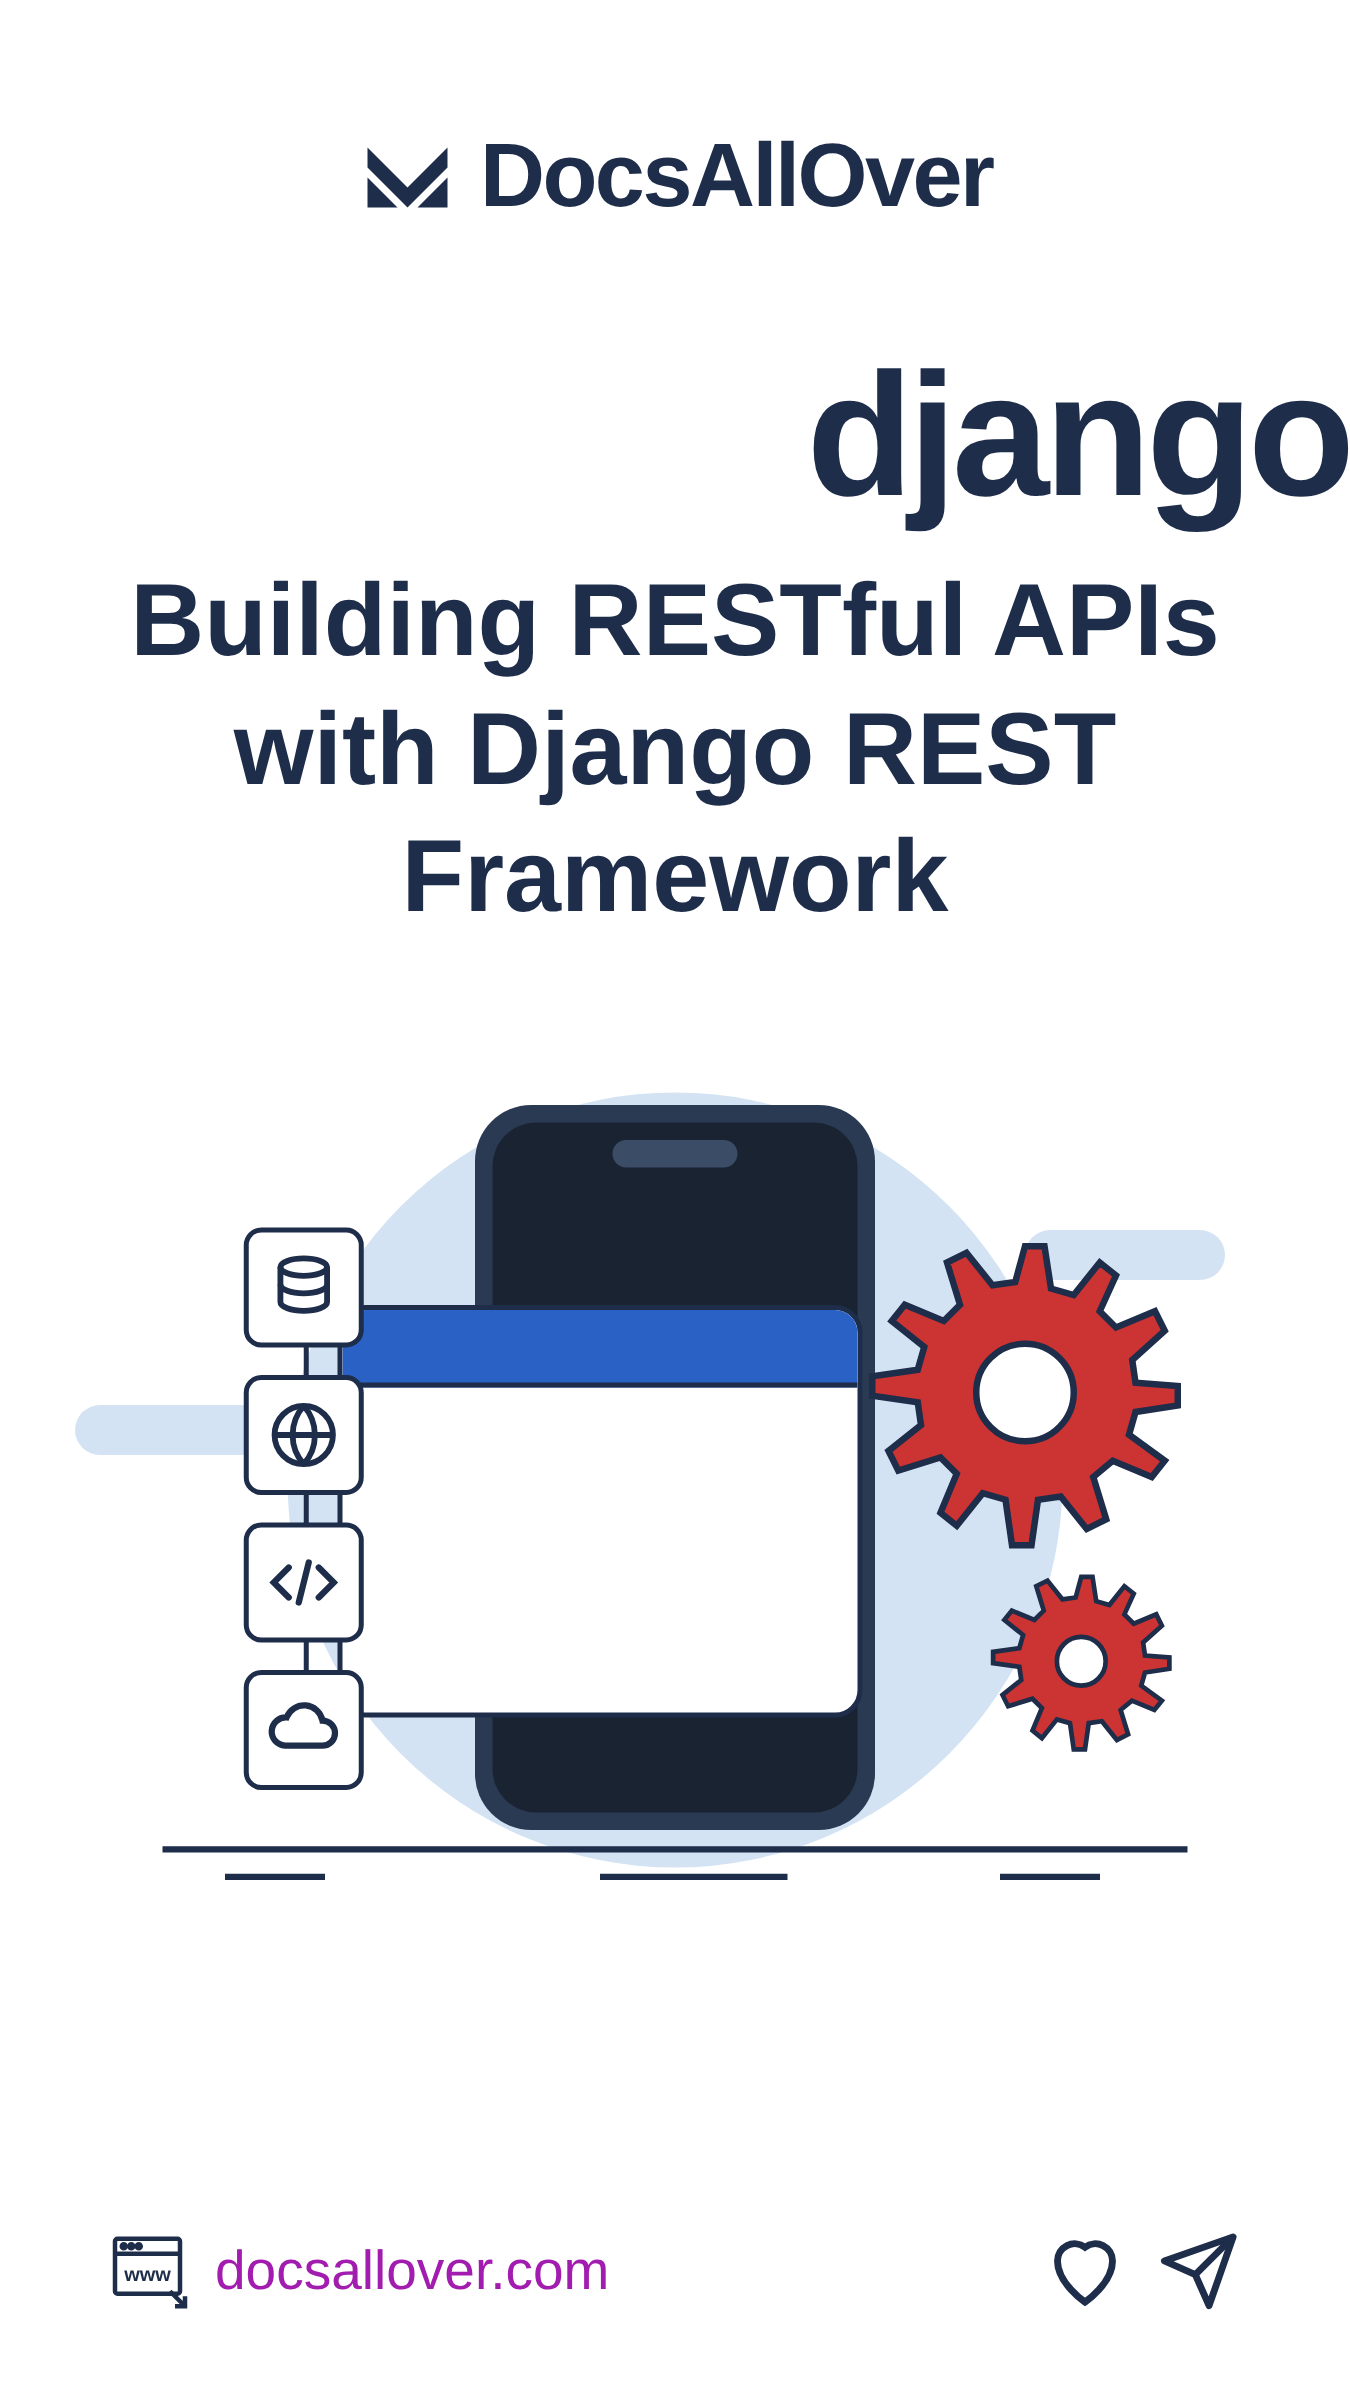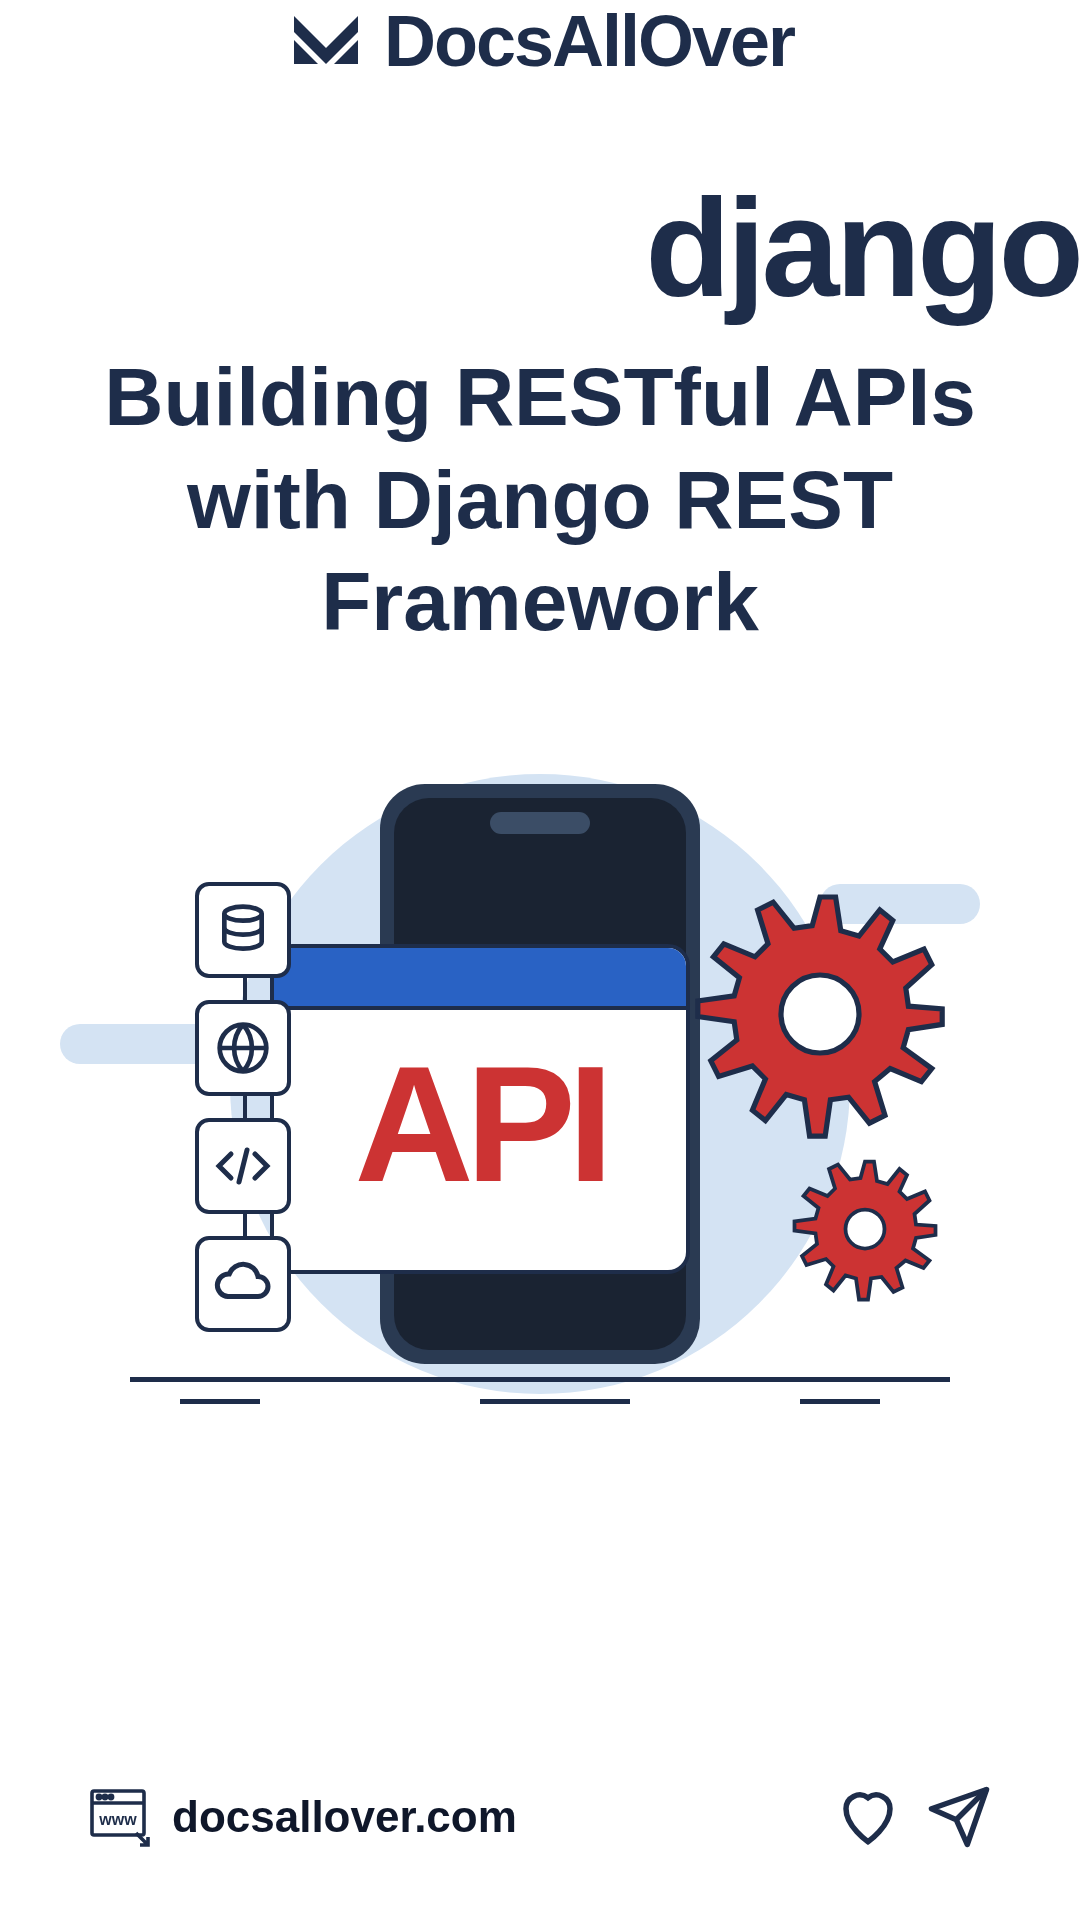--- a/index.html
+++ b/index.html
@@ -10,22 +10,23 @@
     body {
       width: 1080px;
       height: 1920px;
       background: #ffffff;
       font-family: -apple-system, BlinkMacSystemFont, 'Segoe UI', sans-serif;
       position: relative;
       overflow: hidden;
     }
     .logo-header {
       display: flex;
-      align-items: flex-start;
+      align-items: flex-end;
       justify-content: center;
+      padding-top: 100px;
       gap: 18px;
     }
     .logo-mark {
       width: 80px;
       height: 80px;
     }
     .logo-text {
       font-size: 72px;
       font-weight: 700;
       color: #1e2d4a;
@@ -213,22 +214,22 @@
       align-items: center;
       justify-content: space-between;
     }
     .footer-left {
       display: flex;
       align-items: center;
       gap: 20px;
     }
     .footer-url {
       font-size: 44px;
-      color: #0f172a;
-      font-weight: 700;
+      color: #a21caf;
+      font-weight: 400;
     }
     .footer-right {
       display: flex;
       gap: 25px;
       align-items: center;
     }
   </style>
 </head>
 <body>
 
@@ -267,21 +268,20 @@
 
   <svg class="gear-small" width="150" height="150" viewBox="0 0 100 100">
     <g fill="#cc3333" stroke="#1e2d4a" stroke-width="2.5">
       <path d="M50 5 L56 5 L58 18 L65 20 L73 10 L78 14 L73 25 L78 30 L90 25 L93 31 L83 40 L84 47 L97 48 L97 54 L84 56 L82 63 L93 71 L89 76 L77 71 L71 76 L75 89 L69 92 L61 82 L54 83 L52 97 L46 97 L44 83 L37 81 L29 91 L24 87 L29 75 L24 70 L11 74 L8 68 L18 60 L17 53 L3 51 L3 45 L17 43 L19 36 L9 28 L13 23 L25 28 L30 23 L26 10 L32 7 L40 17 L47 16 Z"></path>
       <circle cx="50" cy="50" r="13" fill="#ffffff"></circle>
     </g>
   </svg>
 
   <div class="api-window">
     <div class="api-window-header"></div>
-    <div class="api-label">API</div>
   </div>
 
   <div class="icon-stack">
     <div class="icon-box">
       <svg width="56" height="56" viewBox="0 0 24 24" fill="none" stroke="#1e2d4a" stroke-width="2">
         <ellipse cx="12" cy="5" rx="8" ry="3"></ellipse>
         <path d="M4 5v6c0 1.7 3.6 3 8 3s8-1.3 8-3V5"></path>
         <path d="M4 11v6c0 1.7 3.6 3 8 3s8-1.3 8-3v-6"></path>
       </svg>
     </div>

